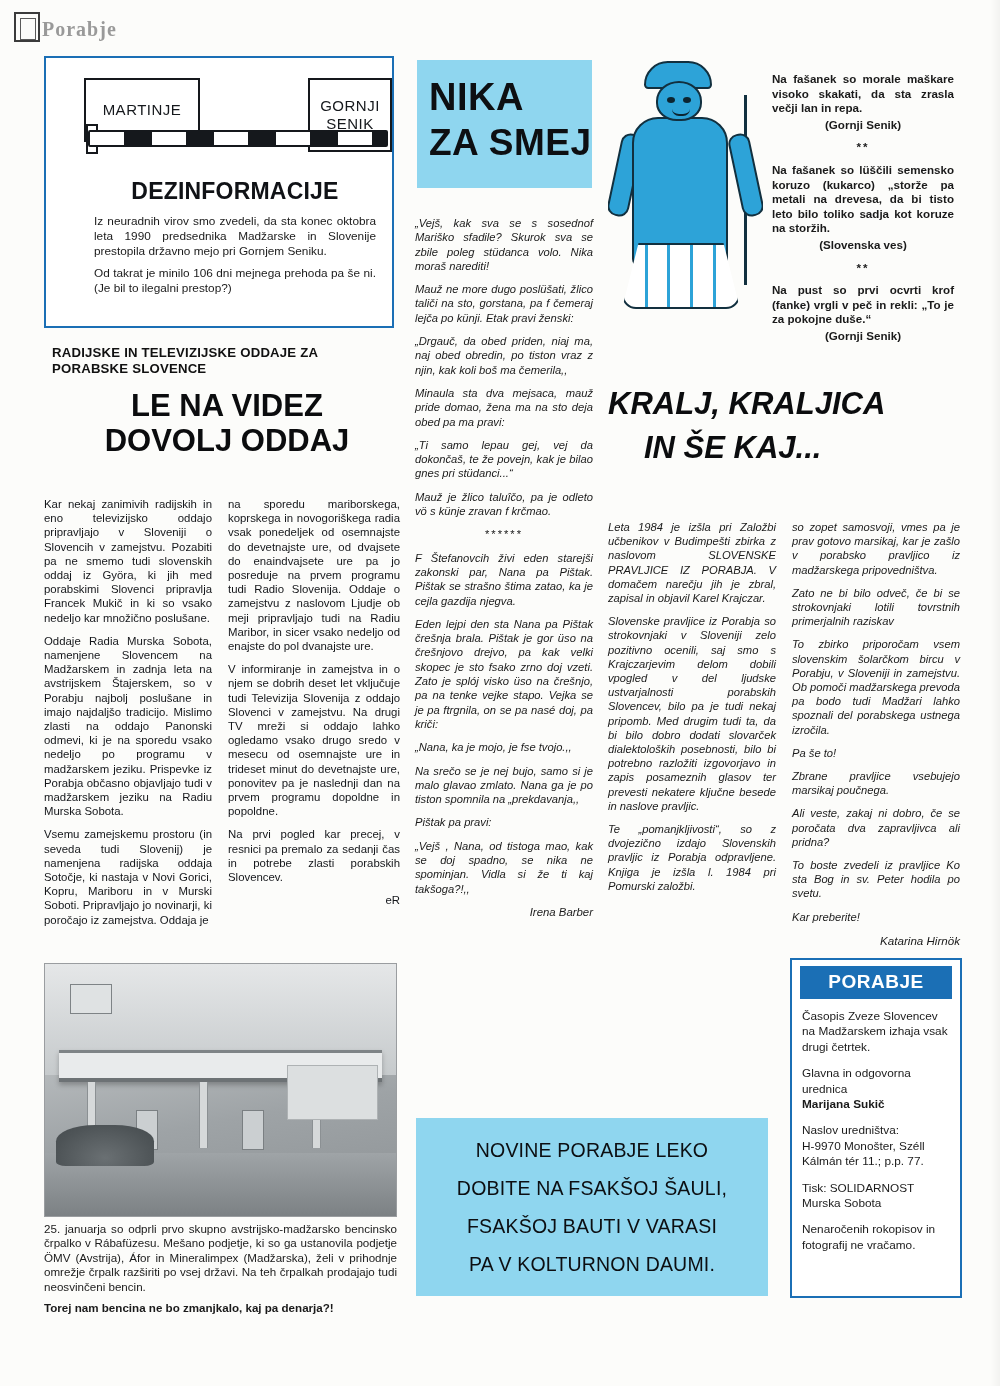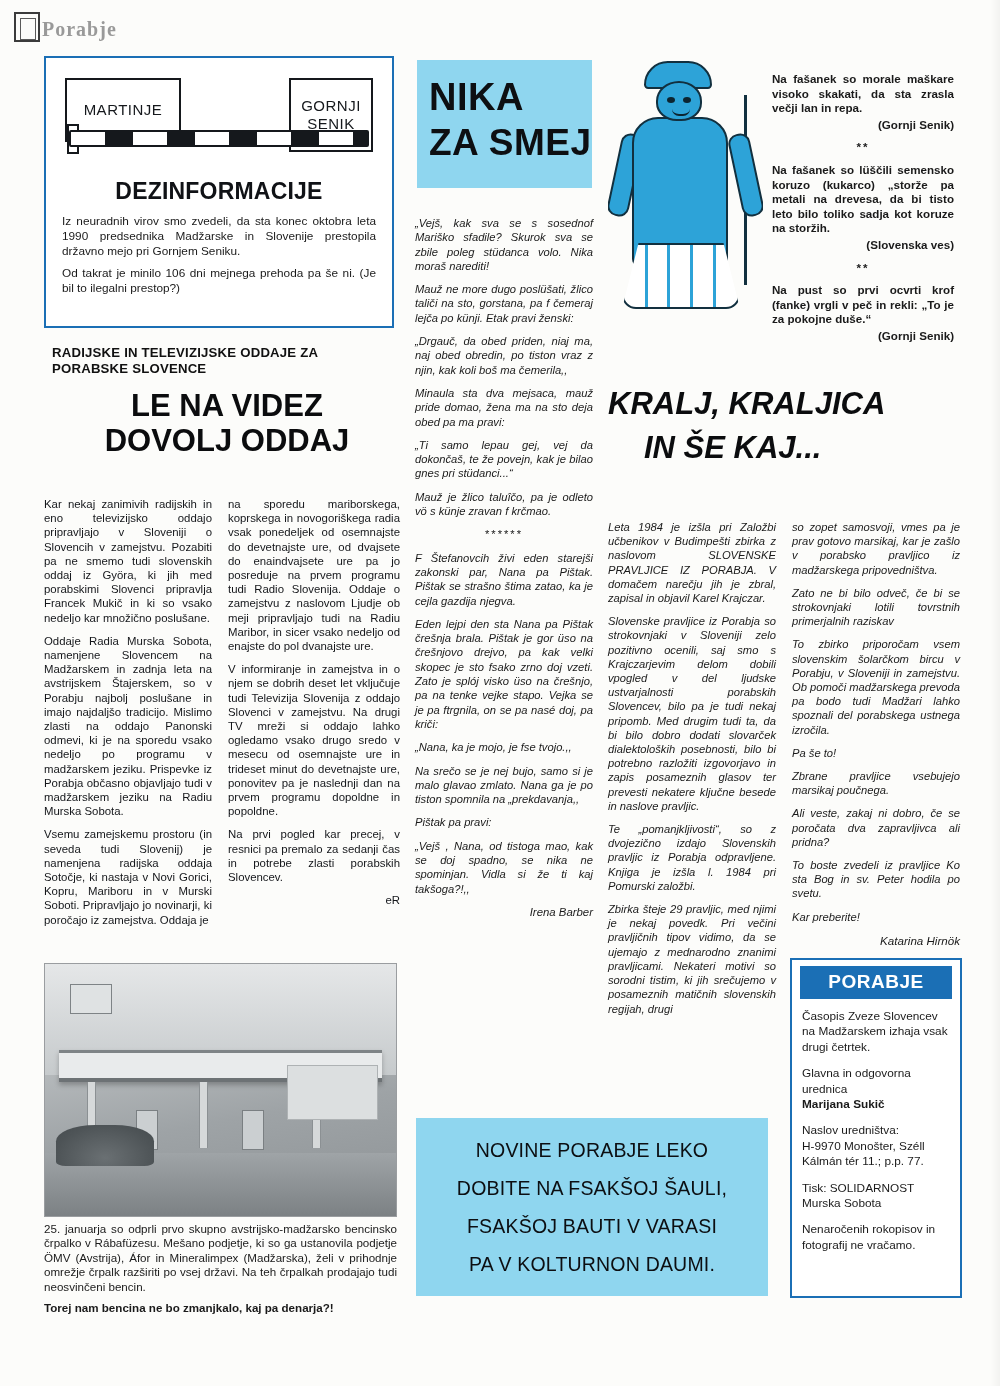--- a/index.html
+++ b/index.html
@@ -55,20 +55,21 @@
   }
   .col-text p { margin: 0 0 9px 0; }
 
   
   #dezinformacije-box {
     position: absolute;
     left: 44px; top: 56px;
     width: 350px; height: 272px;
     border: 2px solid #1b6fb5;
     background: #fff;
+    padding-left: 32px;
   }
   .border-sign {
     position: relative;
     margin: 14px auto 0 auto;
     width: 320px; height: 96px;
   }
   .sign-plate {
     position: absolute;
     border: 2px solid #15181c;
     background: #fff;
@@ -252,21 +253,21 @@
     position:absolute; right:16px; top:40px; width:3px; height:190px;
     background:#12303f;
   }
 
   #sayings {
     position: absolute; left: 772px; top: 72px; width: 182px;
     font-size: 11.6px; line-height: 14.6px; text-align: justify;
     font-weight: 600;
   }
   #sayings p { margin: 0 0 2px 0; }
-  .attrib { text-align: right; font-weight: bold; margin: 0 0 8px 0 !important; }
+  .attrib { text-align: center; font-weight: bold; margin: 0 0 8px 0 !important; }
   .sep { text-align: center; font-weight: bold; letter-spacing: 2px; margin: 2px 0 8px 0 !important;}
 
   
   #kralj-headline {
     position: absolute; left: 608px; top: 382px; width: 352px;
     font-size: 31px; font-style: italic; font-weight: bold;
     line-height: 44px; color: #0b0c0e;
   }
   #kralj-headline .l2 { margin-left: 36px; }
 
@@ -432,21 +433,20 @@
   </div>
 
   <div id="kralj-headline">
     <div class="l1">KRALJ, KRALJICA</div>
     <div class="l2">IN ŠE KAJ...</div>
   </div>
   <div id="kralj-col-1">
     <p>Leta 1984 je izšla pri Založbi učbenikov v Budimpešti zbirka z naslovom SLOVENSKE PRAVLJICE IZ PORABJA. V domačem narečju jih je zbral, zapisal in objavil Karel Krajczar.</p>
     <p>Slovenske pravljice iz Porabja so strokovnjaki v Sloveniji zelo pozitivno ocenili, saj smo s Krajczarjevim delom dobili vpogled v del ljudske ustvarjalnosti porabskih Slovencev, bilo pa je tudi nekaj pripomb. Med drugim tudi ta, da bi bilo dobro dodati slovarček dialektoloških posebnosti, bilo bi potrebno razložiti izgovorjavo in zapis posameznih glasov ter prevesti nekatere ključne besede in naslove pravljic.</p>
     <p>Te „pomanjkljivosti“, so z dvojezično izdajo Slovenskih pravljic iz Porabja odpravljene. Knjiga je izšla l. 1984 pri Pomurski založbi.</p>
-    <p>Zbirka šteje 29 pravljic, med njimi je nekaj povedk. Pri večini pravljičnih tipov vidimo, da se ujemajo z mednarodno znanimi pravljicami. Nekateri motivi so sorodni tistim, ki jih srečujemo v posameznih matičnih slovenskih regijah, drugi</p>
   </div>
   <div id="kralj-col-2">
     <p>so zopet samosvoji, vmes pa je prav gotovo marsikaj, kar je zašlo v porabsko pravljico iz madžarskega pripovedništva.</p>
     <p>Zato ne bi bilo odveč, če bi se strokovnjaki lotili tovrstnih primerjalnih raziskav</p>
     <p>To zbirko priporočam vsem slovenskim šolarčkom bircu v Porabju, v Sloveniji in zamejstvu. Ob pomoči madžarskega prevoda pa bodo tudi Madžari lahko spoznali del porabskega ustnega izročila.</p>
     <p>Pa še to!</p>
     <p>Zbrane pravljice vsebujejo marsikaj poučnega.</p>
     <p>Ali veste, zakaj ni dobro, če se poročata dva zapravljivca ali pridna?</p>
     <p>To boste zvedeli iz pravljice Ko sta Bog in sv. Peter hodila po svetu.</p>
     <p>Kar preberite!</p>

